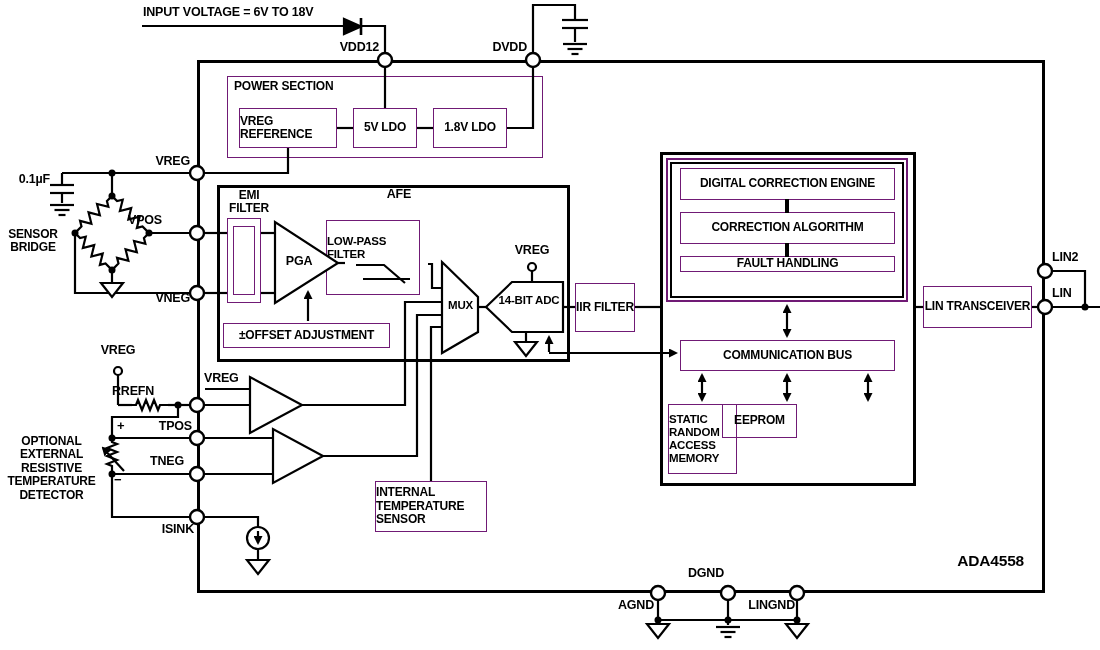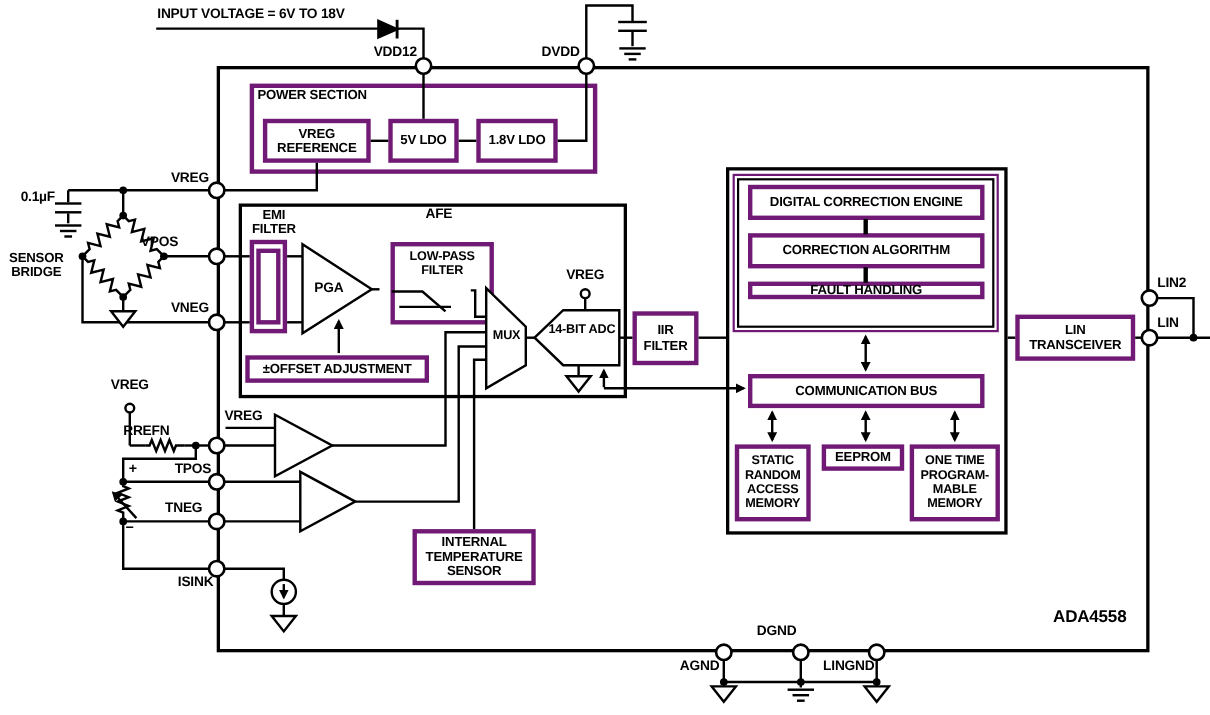--- a/index.html
+++ b/index.html
@@ -1,21 +1,21 @@
 <!DOCTYPE html>
 <html><head>
 <meta charset="utf-8">
 <style>
   html,body{margin:0;padding:0;background:#fff}
   #canvas{position:relative;width:1100px;height:650px;background:#fff;overflow:hidden;
           font-family:"Liberation Sans",sans-serif;font-weight:bold;color:#000;
           font-stretch:condensed;letter-spacing:-0.2px}
   .frame{position:absolute;border:3px solid #000;box-sizing:border-box;z-index:1}
-  .box{position:absolute;border:4px solid #701a75;box-sizing:border-box;z-index:3;
-       display:flex;align-items:center;justify-content:center;text-align:center;
+  .box{position:absolute;border:1px solid #701a75;box-sizing:border-box;z-index:3;
+       display:flex;align-items:center;justify-content:center;
        font-size:12px;line-height:1.12}
   .lbl{position:absolute;font-size:12.5px;line-height:1.1;white-space:nowrap;z-index:12}
   .lblw{position:absolute;font-size:12px;line-height:1.12;text-align:center;z-index:12}
   svg.ovl{position:absolute;left:0;top:0;z-index:5;pointer-events:none}
   .inner2{position:absolute;inset:2px;border:2px solid #000}
 </style>
 </head>
 <body>
 
 <div id="canvas">
@@ -23,47 +23,46 @@
   <div class="frame" style="left:197px;top:60px;width:848px;height:533px"></div>
 
   <div class="box" style="left:227px;top:76px;width:316px;height:82px"></div>
   <div class="box" style="left:239px;top:108px;width:98px;height:40px">VREG REFERENCE</div>
   <div class="box" style="left:353px;top:108px;width:64px;height:40px">5V LDO</div>
   <div class="box" style="left:433px;top:108px;width:74px;height:40px">1.8V LDO</div>
 
   <div class="frame" style="left:217px;top:185px;width:353px;height:177px"></div>
   <div class="box" style="left:227px;top:218px;width:34px;height:85px"></div>
   <div class="box" style="left:233px;top:226px;width:22px;height:69px"></div>
-  <div class="box" style="left:355px;top:220px;width:94px;height:75px;align-items:flex-start;padding-top:3px;font-size:11.5px">LOW-PASS FILTER</div>
+  <div class="box" style="left:326px;top:220px;width:94px;height:75px;align-items:flex-start;padding-top:14px;font-size:11.5px">LOW-PASS FILTER</div>
   <div class="box" style="left:223px;top:323px;width:167px;height:25px">±OFFSET ADJUSTMENT</div>
 
   <div class="box" style="left:575px;top:283px;width:60px;height:49px">IIR FILTER</div>
 
   <div class="frame" style="left:660px;top:152px;width:256px;height:334px"></div>
   <div class="box" style="left:666px;top:158px;width:242px;height:144px;border-width:2px">
        <div class="inner2"></div>
   </div>
   <div class="box" style="left:680px;top:168px;width:215px;height:32px">DIGITAL CORRECTION ENGINE</div>
   <div class="box" style="left:680px;top:212px;width:215px;height:32px">CORRECTION ALGORITHM</div>
   <div class="box" style="left:680px;top:256px;width:215px;height:16px">FAULT HANDLING</div>
   <div class="box" style="left:680px;top:340px;width:215px;height:31px">COMMUNICATION BUS</div>
   <div class="box" style="left:668px;top:404px;width:69px;height:70px;font-size:11.5px">STATIC RANDOM ACCESS MEMORY</div>
-  <div class="box" style="left:747px;top:404px;width:75px;height:24px">EEPROM</div>
-  <div class="box" style="left:827px;top:404px;width:82px;height:70px;font-size:11.5px">ONE TIME PROGRAM- MABLE MEMORY</div>
+  <div class="box" style="left:722px;top:404px;width:75px;height:34px">EEPROM</div>
 
   <div class="box" style="left:923px;top:286px;width:109px;height:42px">LIN TRANSCEIVER</div>
   <div class="box" style="left:375px;top:481px;width:112px;height:51px">INTERNAL TEMPERATURE SENSOR</div>
 
   <div class="lbl" style="left:143px;top:6px">INPUT VOLTAGE = 6V TO 18V</div>
 
   <div class="lbl" style="left:330px;top:41px;width:49px;text-align:right">VDD12</div>
   <div class="lbl" style="left:477px;top:41px;width:50px;text-align:right">DVDD</div>
   <div class="lbl" style="left:128px;top:155px;width:62px;text-align:right">VREG</div>
   <div class="lbl" style="left:128px;top:214px;width:62px;text-align:left">VPOS</div>
-  <div class="lbl" style="left:128px;top:274px;width:62px;text-align:right">VNEG</div>
+  <div class="lbl" style="left:128px;top:292px;width:62px;text-align:right">VNEG</div>
   <div class="lbl" style="left:112px;top:385px;width:50px;text-align:left">RREFN</div>
   <div class="lbl" style="left:146px;top:420px;width:46px;text-align:right">TPOS</div>
   <div class="lbl" style="left:142px;top:455px;width:50px;text-align:center">TNEG</div>
   <div class="lbl" style="left:146px;top:523px;width:48px;text-align:right">ISINK</div>
   <div class="lbl" style="left:1052px;top:251px">LIN2</div>
   <div class="lbl" style="left:1052px;top:287px">LIN</div>
   <div class="lbl" style="left:609px;top:599px;width:45px;text-align:right">AGND</div>
   <div class="lbl" style="left:679px;top:567px;width:45px;text-align:right">DGND</div>
   <div class="lbl" style="left:734px;top:599px;width:61px;text-align:right">LINGND</div>
 
@@ -72,20 +71,21 @@
   <div class="lblw" style="left:220px;top:189px;width:58px">EMI FILTER</div>
   <div class="lbl" style="left:276px;top:255px;width:46px;text-align:center">PGA</div>
   <div class="lbl" style="left:441px;top:299px;width:39px;text-align:center;font-size:11.5px">MUX</div>
   <div class="lblw" style="left:498px;top:294px;width:62px;font-size:11.5px">14-BIT ADC</div>
   <div class="lbl" style="left:508px;top:244px;width:48px;text-align:center">VREG</div>
   <div class="lbl" style="left:204px;top:372px">VREG</div>
 
   <div class="lbl" style="left:96px;top:344px;width:44px;text-align:center">VREG</div>
   <div class="lbl" style="left:12px;top:173px;width:38px;text-align:right">0.1µF</div>
   <div class="lblw" style="left:1px;top:228px;width:64px">SENSOR BRIDGE</div>
+  <div class="lblw" style="left:0px;top:435px;width:103px">OPTIONAL EXTERNAL RESISTIVE TEMPERATURE DETECTOR</div>
   <div class="lbl" style="left:117px;top:419px;font-size:13px">+</div>
   <div class="lbl" style="left:114px;top:473px;font-size:13px">−</div>
 
   <div class="lbl" style="left:918px;top:552px;width:106px;text-align:right;font-size:15.5px">ADA4558</div>
 
   <svg class="ovl" width="1100" height="650" viewBox="0 0 1100 650">
     <defs>
       <marker id="ah" markerWidth="9" markerHeight="9" refX="7" refY="4.5" orient="auto-start-reverse" markerUnits="userSpaceOnUse">
         <path d="M0 0L9 4.5L0 9z" fill="#000" stroke="none"></path>
       </marker>

